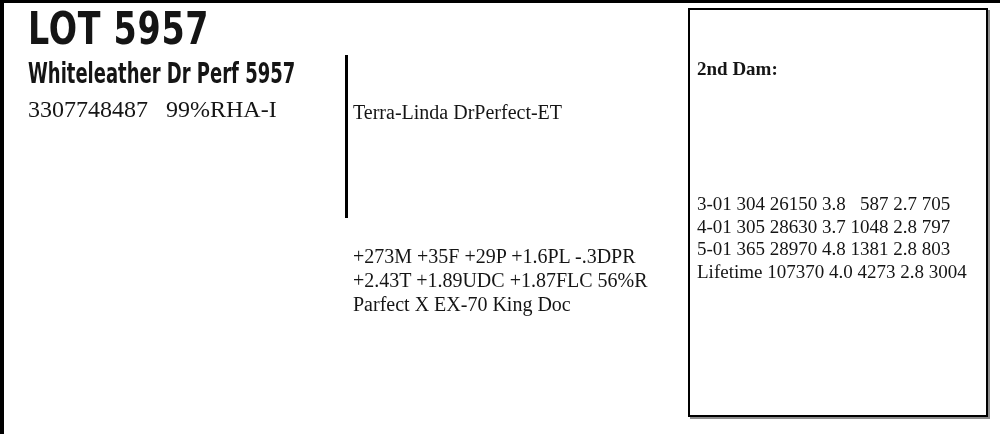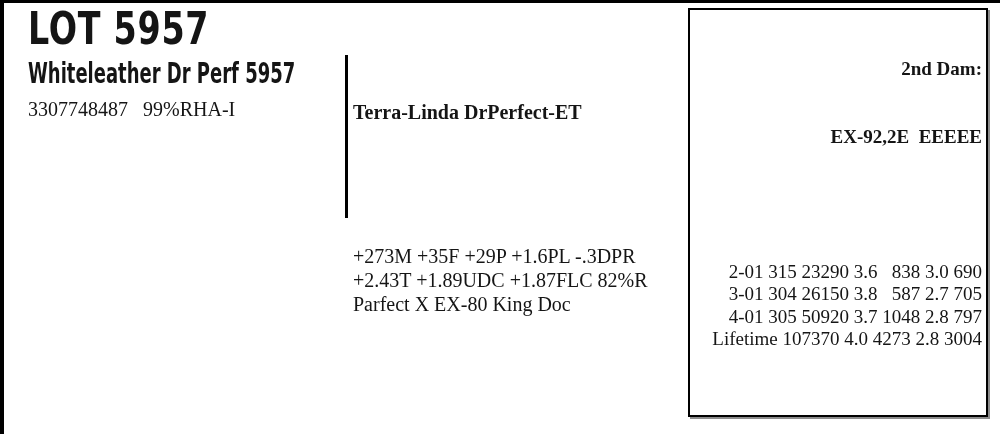--- a/index.html
+++ b/index.html
@@ -50,21 +50,21 @@
     font-family: "DejaVu Sans", sans-serif;
     font-weight: bold;
     font-size: 29px;
     line-height: 1.0;
     margin-top: 8px;
     transform: scaleX(0.62);
     transform-origin: left top;
     white-space: pre;
   }
   .reg-line, .born-line {
-    font-size: 20px;
+    font-size: 24px;
     line-height: 25px;
     white-space: pre;
   }
   .reg-line { margin-top: 9px; }
 
   
   .mid-col {
     position: absolute;
     left: 345px;
     top: 52px;
@@ -78,36 +78,35 @@
     top: 3px;
     width: 2.5px;
     height: 163px;
     background: #000;
   }
   .sire-block, .dam-block {
     margin-left: 8px;
     white-space: pre;
   }
   .dam-block { margin-top: 28px; }
-  .ped-name { font-weight: bold; }
+  .ped-name { font-weight: normal; }
   .ped-line { }
 
   
   .dam-box {
     position: absolute;
     left: 688px;
     top: 8px;
     width: 300px;
     height: 409px;
     border: 2px solid #000;
     box-shadow: 2px 2px 0 rgba(0,0,0,0.45);
     box-sizing: border-box;
     padding: 3px 4px 0 7px;
     background: #fff;
-    text-align: right;
   }
   .box-section {
     font-size: 19px;
     line-height: 22.5px;
     white-space: pre;
   }
   .box-heading, .box-name, .box-score { font-weight: bold; }
 </style>
 </head>
 <body>
@@ -122,36 +121,35 @@
     <div class="reg-line">3307748487   99%RHA-I</div>
   </div>
 
   <div class="mid-col">
     <div class="pedigree-bracket"></div>
 
     <div class="sire-block">
       <div class="ped-name">Terra-Linda DrPerfect-ET</div>
       <div>
         
-      <div class="ped-line">+273M +35F +29P +1.6PL -.3DPR</div><div class="ped-line">+2.43T +1.89UDC +1.87FLC 82%R</div><div class="ped-line">Parfect X EX-80 King Doc</div></div>
+      <div class="ped-line">+273M +35F +29P +1.6PL -.3DPR</div><div class="ped-line">+2.43T +1.89UDC +1.87FLC 56%R</div><div class="ped-line">Parfect X EX-70 King Doc</div></div>
     </div>
 
     <div class="dam-block">
       
       
       
       
     </div>
   </div>
 
   <div class="dam-box">
     <div>
 
     <div class="box-section">
           <div class="box-heading">2nd Dam:</div>
-          <div class="box-score">EX-92,2E  EEEEE</div>
           <div>
             
-          <div class="box-record">2-01 315 23290 3.6   838 3.0 690</div><div class="box-record">3-01 304 26150 3.8   587 2.7 705</div><div class="box-record">4-01 305 50920 3.7 1048 2.8 797</div><div class="box-record">Lifetime 107370 4.0 4273 2.8 3004</div></div>
+          <div class="box-record">3-01 304 26150 3.8   587 2.7 705</div><div class="box-record">4-01 305 28630 3.7 1048 2.8 797</div><div class="box-record">5-01 365 28970 4.8 1381 2.8 803</div><div class="box-record">Lifetime 107370 4.0 4273 2.8 3004</div></div>
         </div>
       </div>
   </div>
 </div>
 
 </body></html>

